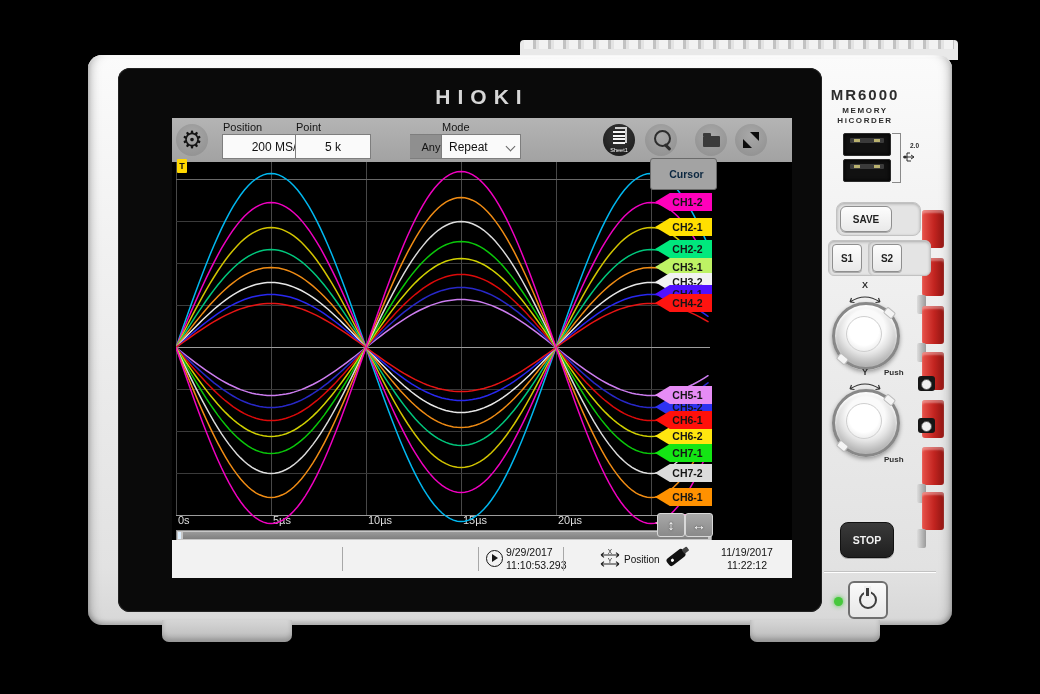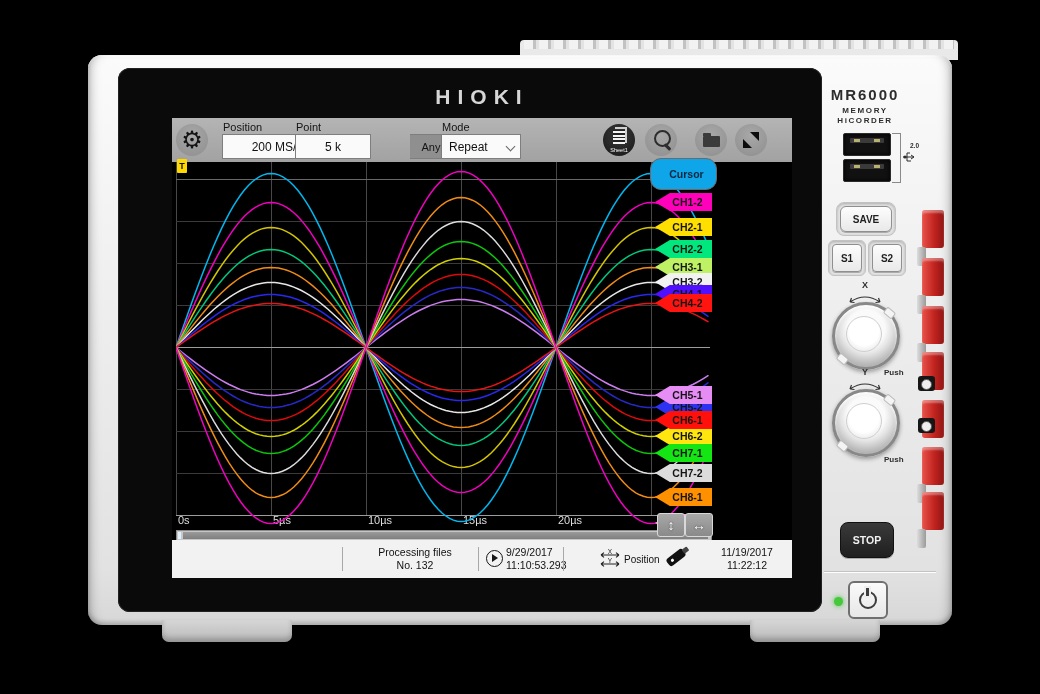--- a/index.html
+++ b/index.html
@@ -34,21 +34,21 @@
   #model-name{left:0;top:20px;width:86px;text-align:center;color:#2d2d2d;font-size:15px;font-weight:bold;letter-spacing:2px;}
   .model-sub{left:0;width:86px;text-align:center;color:#2d2d2d;font-size:8px;font-weight:bold;letter-spacing:1.6px;}
   #usb-ports{left:21px;top:67px;width:46px;height:48px;}
   .usb-port{left:0;width:46px;height:21px;background:#111;border:1px solid #2c2c2c;border-radius:2px;box-shadow:inset 0 0 4px #000;}
   .usb-port i{position:absolute;left:6px;top:4px;width:34px;height:5px;background:#3a3a3a;border-radius:1px;}
   .usb-port i:after{content:"";position:absolute;left:4px;top:1px;width:6px;height:3px;background:#b9b16f;}
   .usb-port i:before{content:"";position:absolute;right:4px;top:1px;width:6px;height:3px;background:#b9b16f;}
   #usb-bracket{left:70px;top:67px;width:8px;height:48px;border-top:1px solid #8a8a8a;border-right:1px solid #8a8a8a;border-bottom:1px solid #8a8a8a;}
   #usb-symbol{left:80px;top:82px;color:#2d2d2d;font-size:11px;}
   #usb-20{left:88px;top:76px;color:#2d2d2d;font-size:6.5px;font-weight:bold;}
-  .recess{background:#e4e4e4;border:1px solid #c2c2c2;border-radius:8px;box-shadow:inset 0 1px 3px rgba(0,0,0,.25);}
+  .recess{background:#e4e4e4;border:1px solid #c2c2c2;border-radius:8px;box-shadow:inset 0 1px 3px rgba(0,0,0,.25);padding-left:25px;}
   .hw-btn{background:linear-gradient(180deg,#fdfdfd,#e9e9e9);border:1.5px solid #8f8f8f;border-radius:6px;
     color:#1f1f1f;font-weight:bold;display:flex;align-items:center;justify-content:center;
     box-shadow:0 1px 0 rgba(0,0,0,.25);}
   #stop-button{background:linear-gradient(180deg,#3a3a3a,#1f1f1f);color:#f2f2f2;border:1.5px solid #111;}
   .knob{border-radius:50%;width:62px;height:62px;
     background:radial-gradient(circle at 50% 38%,#fafafa 0 38%,#e3e3e3 52%,#b9b9b9 72%,#8c8c8c 100%);
     border:3px solid #888;box-shadow:0 2px 4px rgba(0,0,0,.35), inset 0 2px 3px #fff;}
   .knob .cap{position:absolute;left:11px;top:11px;width:34px;height:34px;border-radius:50%;
     background:radial-gradient(circle at 50% 40%,#ffffff 0 55%,#ececec 80%,#d9d9d9);border:1px solid #cfcfcf;}
   .knob .nub{position:absolute;width:9px;height:6px;background:#f4f4f4;border:1px solid #bbb;border-radius:2px;}
@@ -92,21 +92,21 @@
   #wave-svg{position:absolute;left:4px;top:44px;}
   #trigger-marker{left:5px;top:41px;width:10px;height:14px;background:#ffd800;border-radius:1px;z-index:3;
     color:#111;font-size:9px;font-weight:bold;text-align:center;line-height:14px;}
   #scrollbar{left:4px;top:412px;width:534px;height:9px;background:#c7c7c7;border:1px solid #8a8a8a;z-index:2;}
   #scroll-handle{position:absolute;left:6px;top:1px;right:3px;height:7px;background:linear-gradient(180deg,#9a9a9a,#7f7f7f);}
   #scroll-marker{position:absolute;left:1px;top:1px;width:3px;height:7px;background:#dff0ff;}
 
   .tag{position:absolute;left:483px;width:57px;height:18px;z-index:4;
     clip-path:polygon(26% 0,100% 0,100% 100%,26% 100%,0 50%);
     font-size:10.5px;font-weight:bold;color:#141414;display:flex;align-items:center;justify-content:center;padding-left:8px;box-sizing:border-box;}
-  #cursor-box{left:478px;top:40px;width:65px;height:30px;background:#0ea5e9;border:1px solid #6a6a6a;border-radius:11px;z-index:5;}
+  #cursor-box{left:478px;top:40px;width:65px;height:30px;background:#a3a3a3;border:1px solid #6a6a6a;border-radius:3px;z-index:5;}
   #cursor-tag{position:absolute;left:3px;top:5px;width:58px;height:19px;
     clip-path:polygon(24% 0,100% 0,100% 100%,24% 100%,0 50%);
     font-size:10.5px;font-weight:bold;color:#0b2740;display:flex;align-items:center;justify-content:center;padding-left:7px;box-sizing:border-box;}
   .mini-arrow-btn{position:absolute;top:395px;width:26px;height:22px;background:linear-gradient(180deg,#a8a8a8,#8a8a8a);
     border:1px solid #d8d8d8;border-radius:3px;z-index:6;color:#fff;font-size:14px;font-weight:bold;
     display:flex;align-items:center;justify-content:center;text-shadow:0 0 2px #333;}
 
   #menu-panel{left:540px;top:44px;width:80px;height:378px;background:#b1b1b1;z-index:2;}
   .menu-btn{position:absolute;left:5px;width:70px;height:28px;background:linear-gradient(180deg,#a7a7a7,#979797);
     border:1px solid #898989;border-radius:1px;color:#1e1e1e;font-size:9.5px;line-height:1.12;
@@ -267,24 +267,20 @@
     <div class="mini-arrow-btn" style="left:485px;">
       <span>↕</span>
     </div>
     <div class="mini-arrow-btn" style="left:513px;">
       <span>↔</span>
     </div>
 
 
     <div class="abs" id="status-bar">
       <div class="sb-sep" style="left:170px;"></div>
-      <div class="sb-twoline" style="left:178px;width:130px;">
-        <div>Processing files</div>
-        <div>No. 132</div>
-      </div>
       <div class="sb-sep" style="left:306px;"></div>
       <div id="play-icon">
           <i></i>
         </div>
       <div class="sb-twoline" style="left:334px;width:74px;text-align:left;">
         <div>9/29/2017</div>
         <div>11:10:53.293</div>
       </div>
       <div class="sb-sep" style="left:391px;"></div>
       <div id="position-icon">

